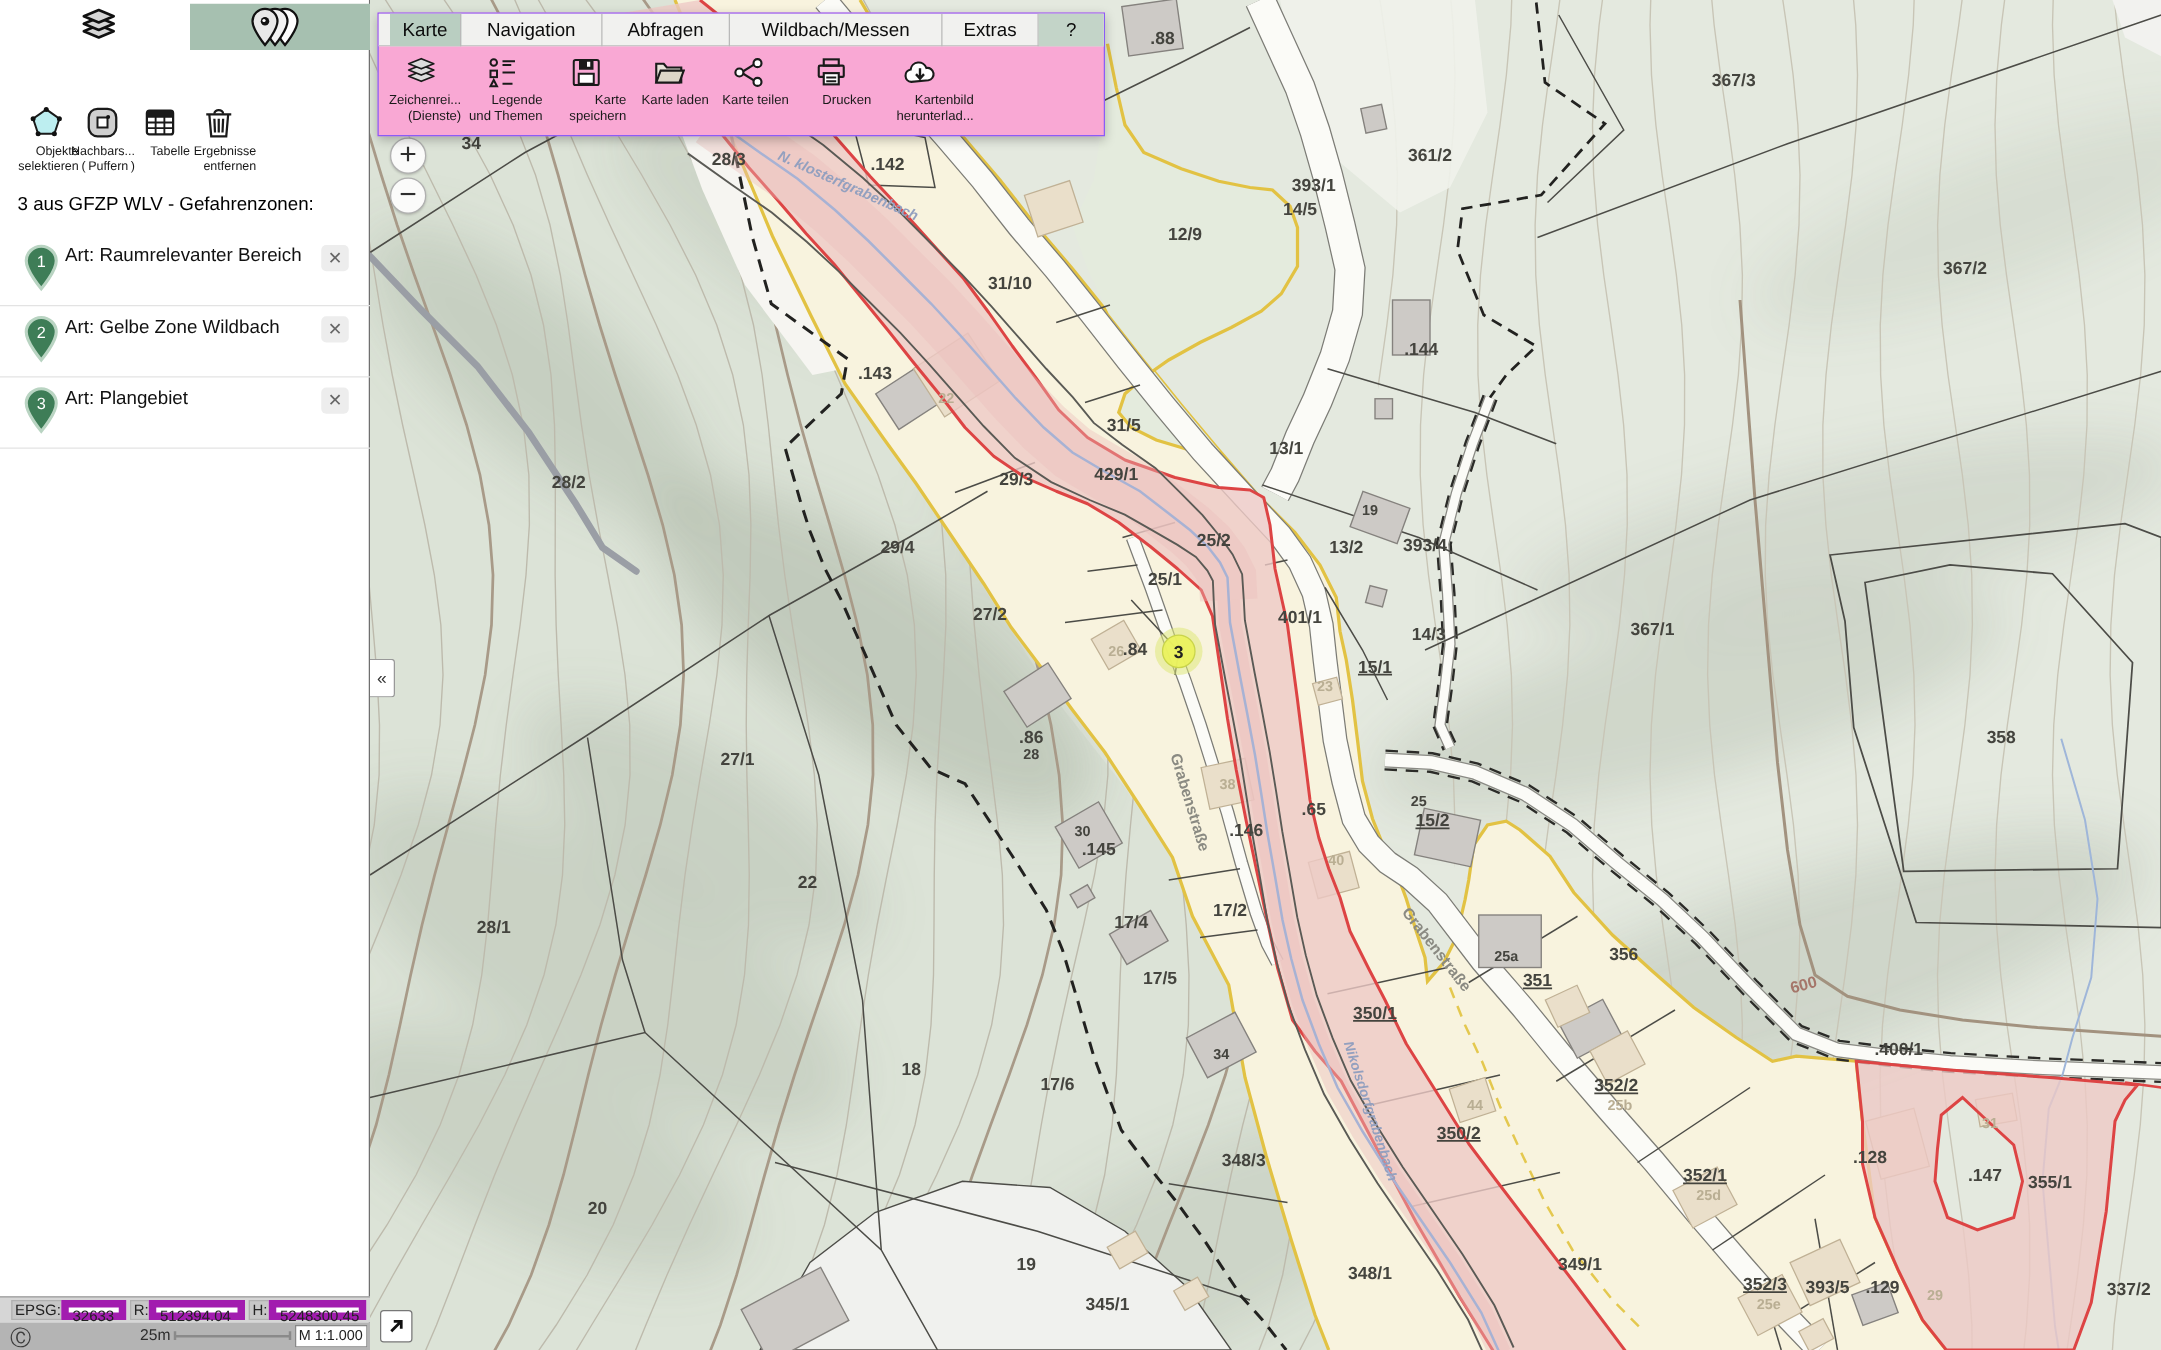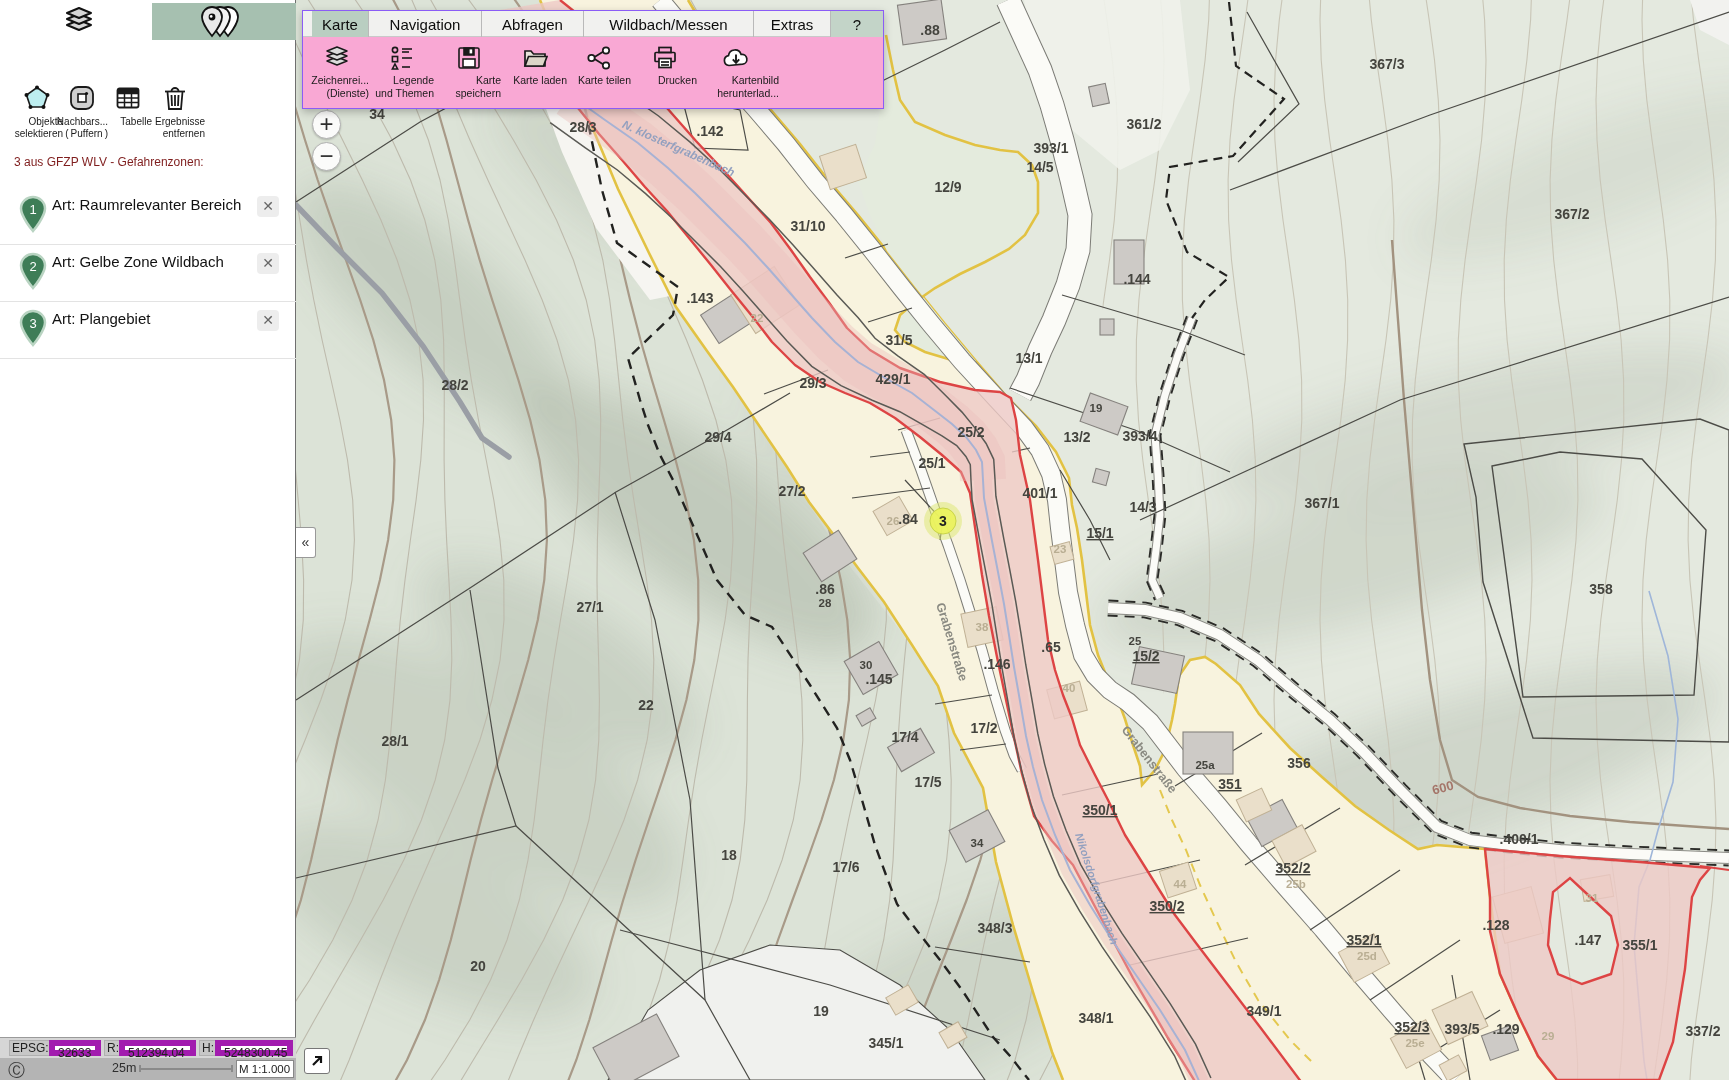--- a/index.html
+++ b/index.html
@@ -5,21 +5,21 @@
 #stage{position:relative;width:1729px;height:1080px;background:#e6eadf}
 .abs{position:absolute}
 
 #sidebar{position:absolute;left:0;top:0;width:296px;height:1080px;background:#fff;border-right:1px solid #6f6f6f;z-index:20}
 #tabs{position:absolute;left:0;top:0;width:100%;height:40px;background:#fff}
 #tabL{position:absolute;left:5px;top:3px;width:147px;height:37px;background:#fff;display:flex;align-items:center;justify-content:center}
 #tabR{position:absolute;left:152px;top:3px;width:144px;height:37px;background:#a6c0b0;display:flex;align-items:center;justify-content:center}
 #hdr{position:absolute;left:0;top:40px;width:100%;height:36px;background:#f1f1ef;color:#0c0c0c;font-size:23px;line-height:36px;padding-left:10px}
 .sicon{position:absolute;top:84px;text-align:right;font-size:10px;color:#1a1a1a;line-height:1.22}
 .sicon svg{display:block;margin:0 auto 4px}
-#stitle{position:absolute;left:14px;top:155px;font-size:12px;color:#7f1d1d}
+#stitle{position:absolute;left:14px;top:155px;font-size:15px;color:#000000}
 .row{position:absolute;left:0;width:296px;height:57px;border-bottom:1px solid #e3e3e3}
 .pin{position:absolute;left:18px;top:6px}
 .rtxt{position:absolute;left:52px;top:8px;font-size:15px;color:#111}
 .xbtn{position:absolute;left:257px;top:8px;width:22px;height:21px;background:#ededed;border-radius:4px;color:#666;font-size:14px;text-align:center;line-height:20px}
 #coordbar{position:absolute;left:0;top:1037px;width:296px;height:21px;background:#d6d6d6;border-top:1px solid #9a9a9a;font-size:12px;color:#222}
 .chip{position:absolute;top:2px;height:16px;background:#c7c7c7;border:1px solid #b0b0b0;padding:0 2px;line-height:14px}
 .inp{position:absolute;top:2px;height:16px;background:#fff;border:6px solid #a21caf;line-height:14px;padding-left:3px}
 #scalebar{position:absolute;left:0;top:1058px;width:296px;height:22px;background:#b4b4b4;color:#3c3c3c}
 
 #toolbar{position:absolute;left:302px;top:10px;width:582px;height:99px;background:#f9a8d4;border:1px solid #8b5cf6;box-shadow:0 3px 8px rgba(0,0,0,.25);z-index:15}

